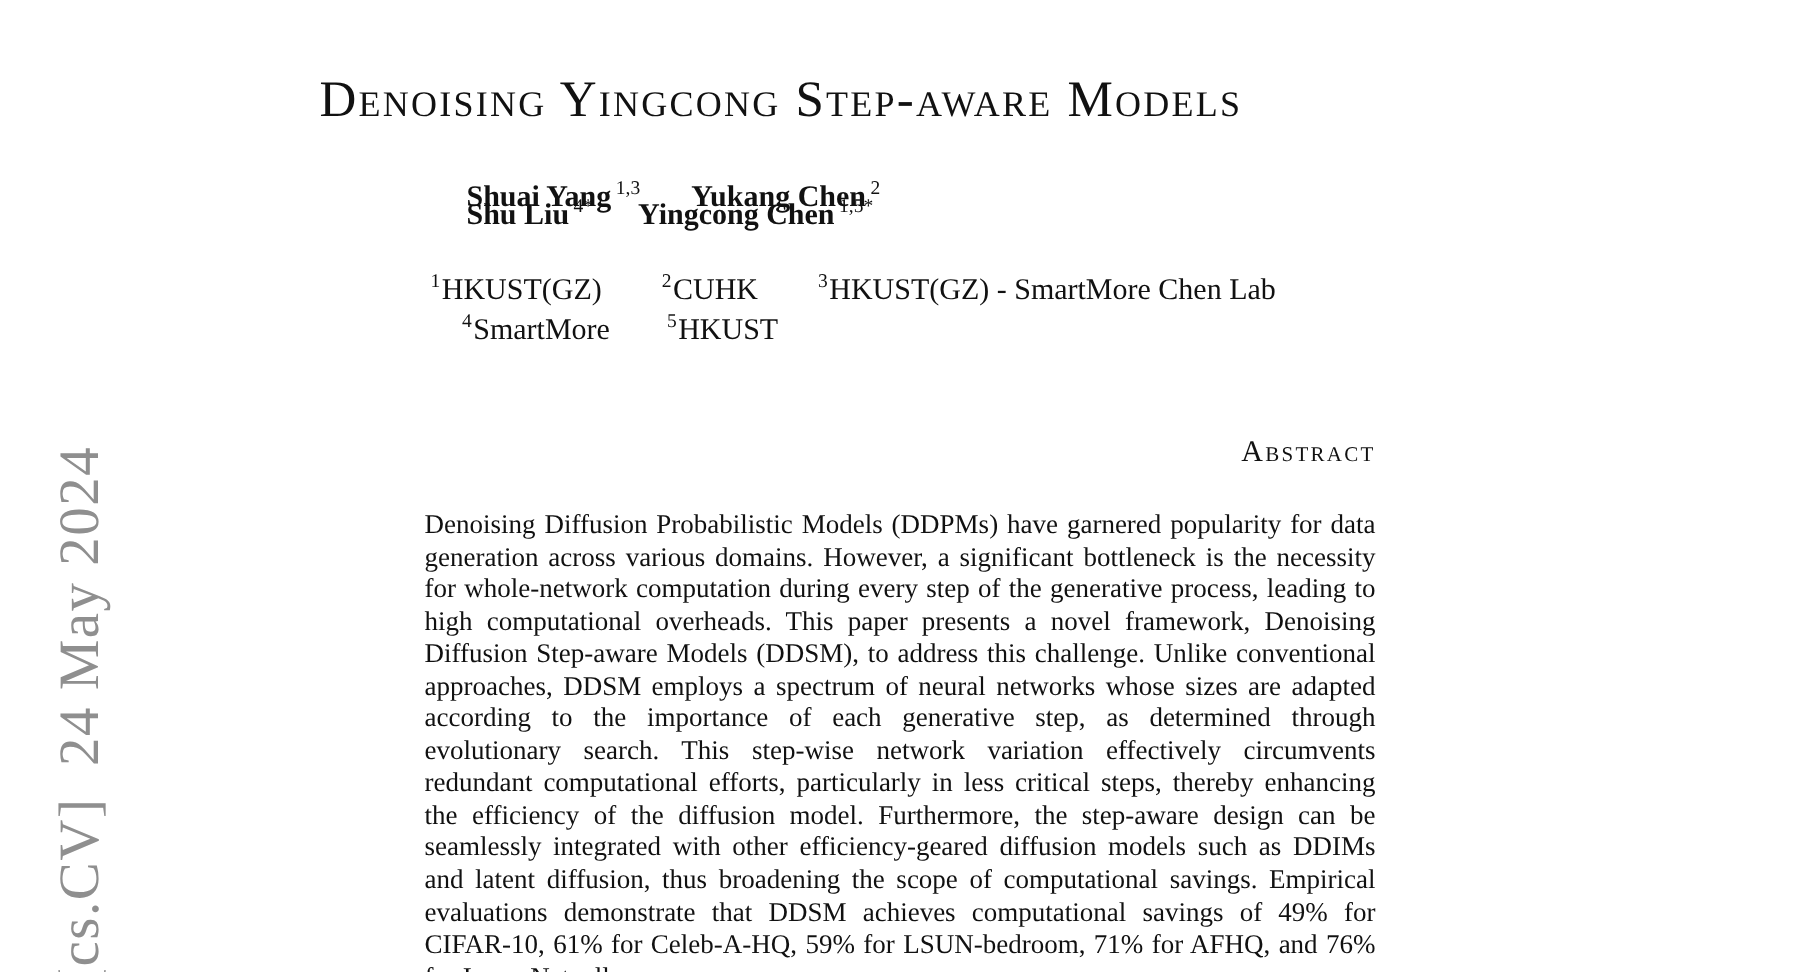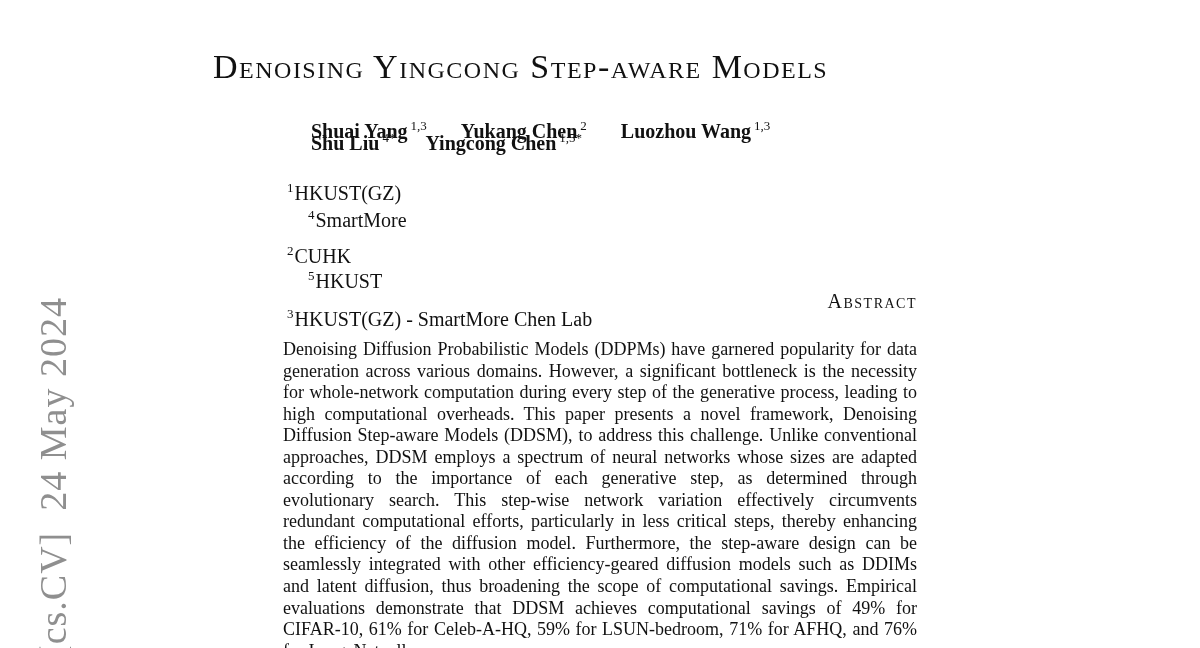--- a/index.html
+++ b/index.html
@@ -41,24 +41,23 @@
     align-items: baseline;
     font-weight: bold;
     font-size: 20px;
     white-space: nowrap;
   }
   .authors-row.r1 { left: 311px; top: 120px; gap: 34px; justify-content: space-between; }
   .authors-row.r2 { left: 311px; top: 132px; gap: 30px; text-align: right; }
   .affil-row {
     position: absolute;
     display: flex;
-    align-items: flex-start;
+    align-items: center;
     font-size: 20px;
     white-space: nowrap;
-    flex-direction: column;
   }
   .affil-row.a1 { left: 287px; top: 182px; gap: 40px; }
   .affil-row.a2 { left: 308px; top: 209px; gap: 38px; }
   .entry sup {
     font-size: 13px;
     font-weight: normal;
     line-height: 0;
   }
   .entry.author sup { margin-left: 3px; }
   .entry.affil sup { margin-right: 1px; }
@@ -91,21 +90,20 @@
 
 <div class="page">
 
   <div class="watermark">[cs.CV]  24 May 2024</div>
 
   <h1 class="title">Denoising Yingcong Step-aware Models</h1>
 
   <div class="authors-row r1">
       <span class="entry author"><span>Shuai Yang</span><sup>1,3</sup></span>
       <span class="entry author"><span>Yukang Chen</span><sup>2</sup></span>
-      <span class="entry author"><span>Luozhou Wang</span><sup>1,3</sup></span>
     </div>
 
   <div class="authors-row r2">
       <span class="entry author"><span>Shu Liu</span><sup>4*</sup></span>
       <span class="entry author"><span>Yingcong Chen</span><sup>1,5*</sup></span>
     </div>
 
   <div class="affil-row a1">
       <span class="entry affil"><sup>1</sup><span>HKUST(GZ)</span></span>
       <span class="entry affil"><sup>2</sup><span>CUHK</span></span>

